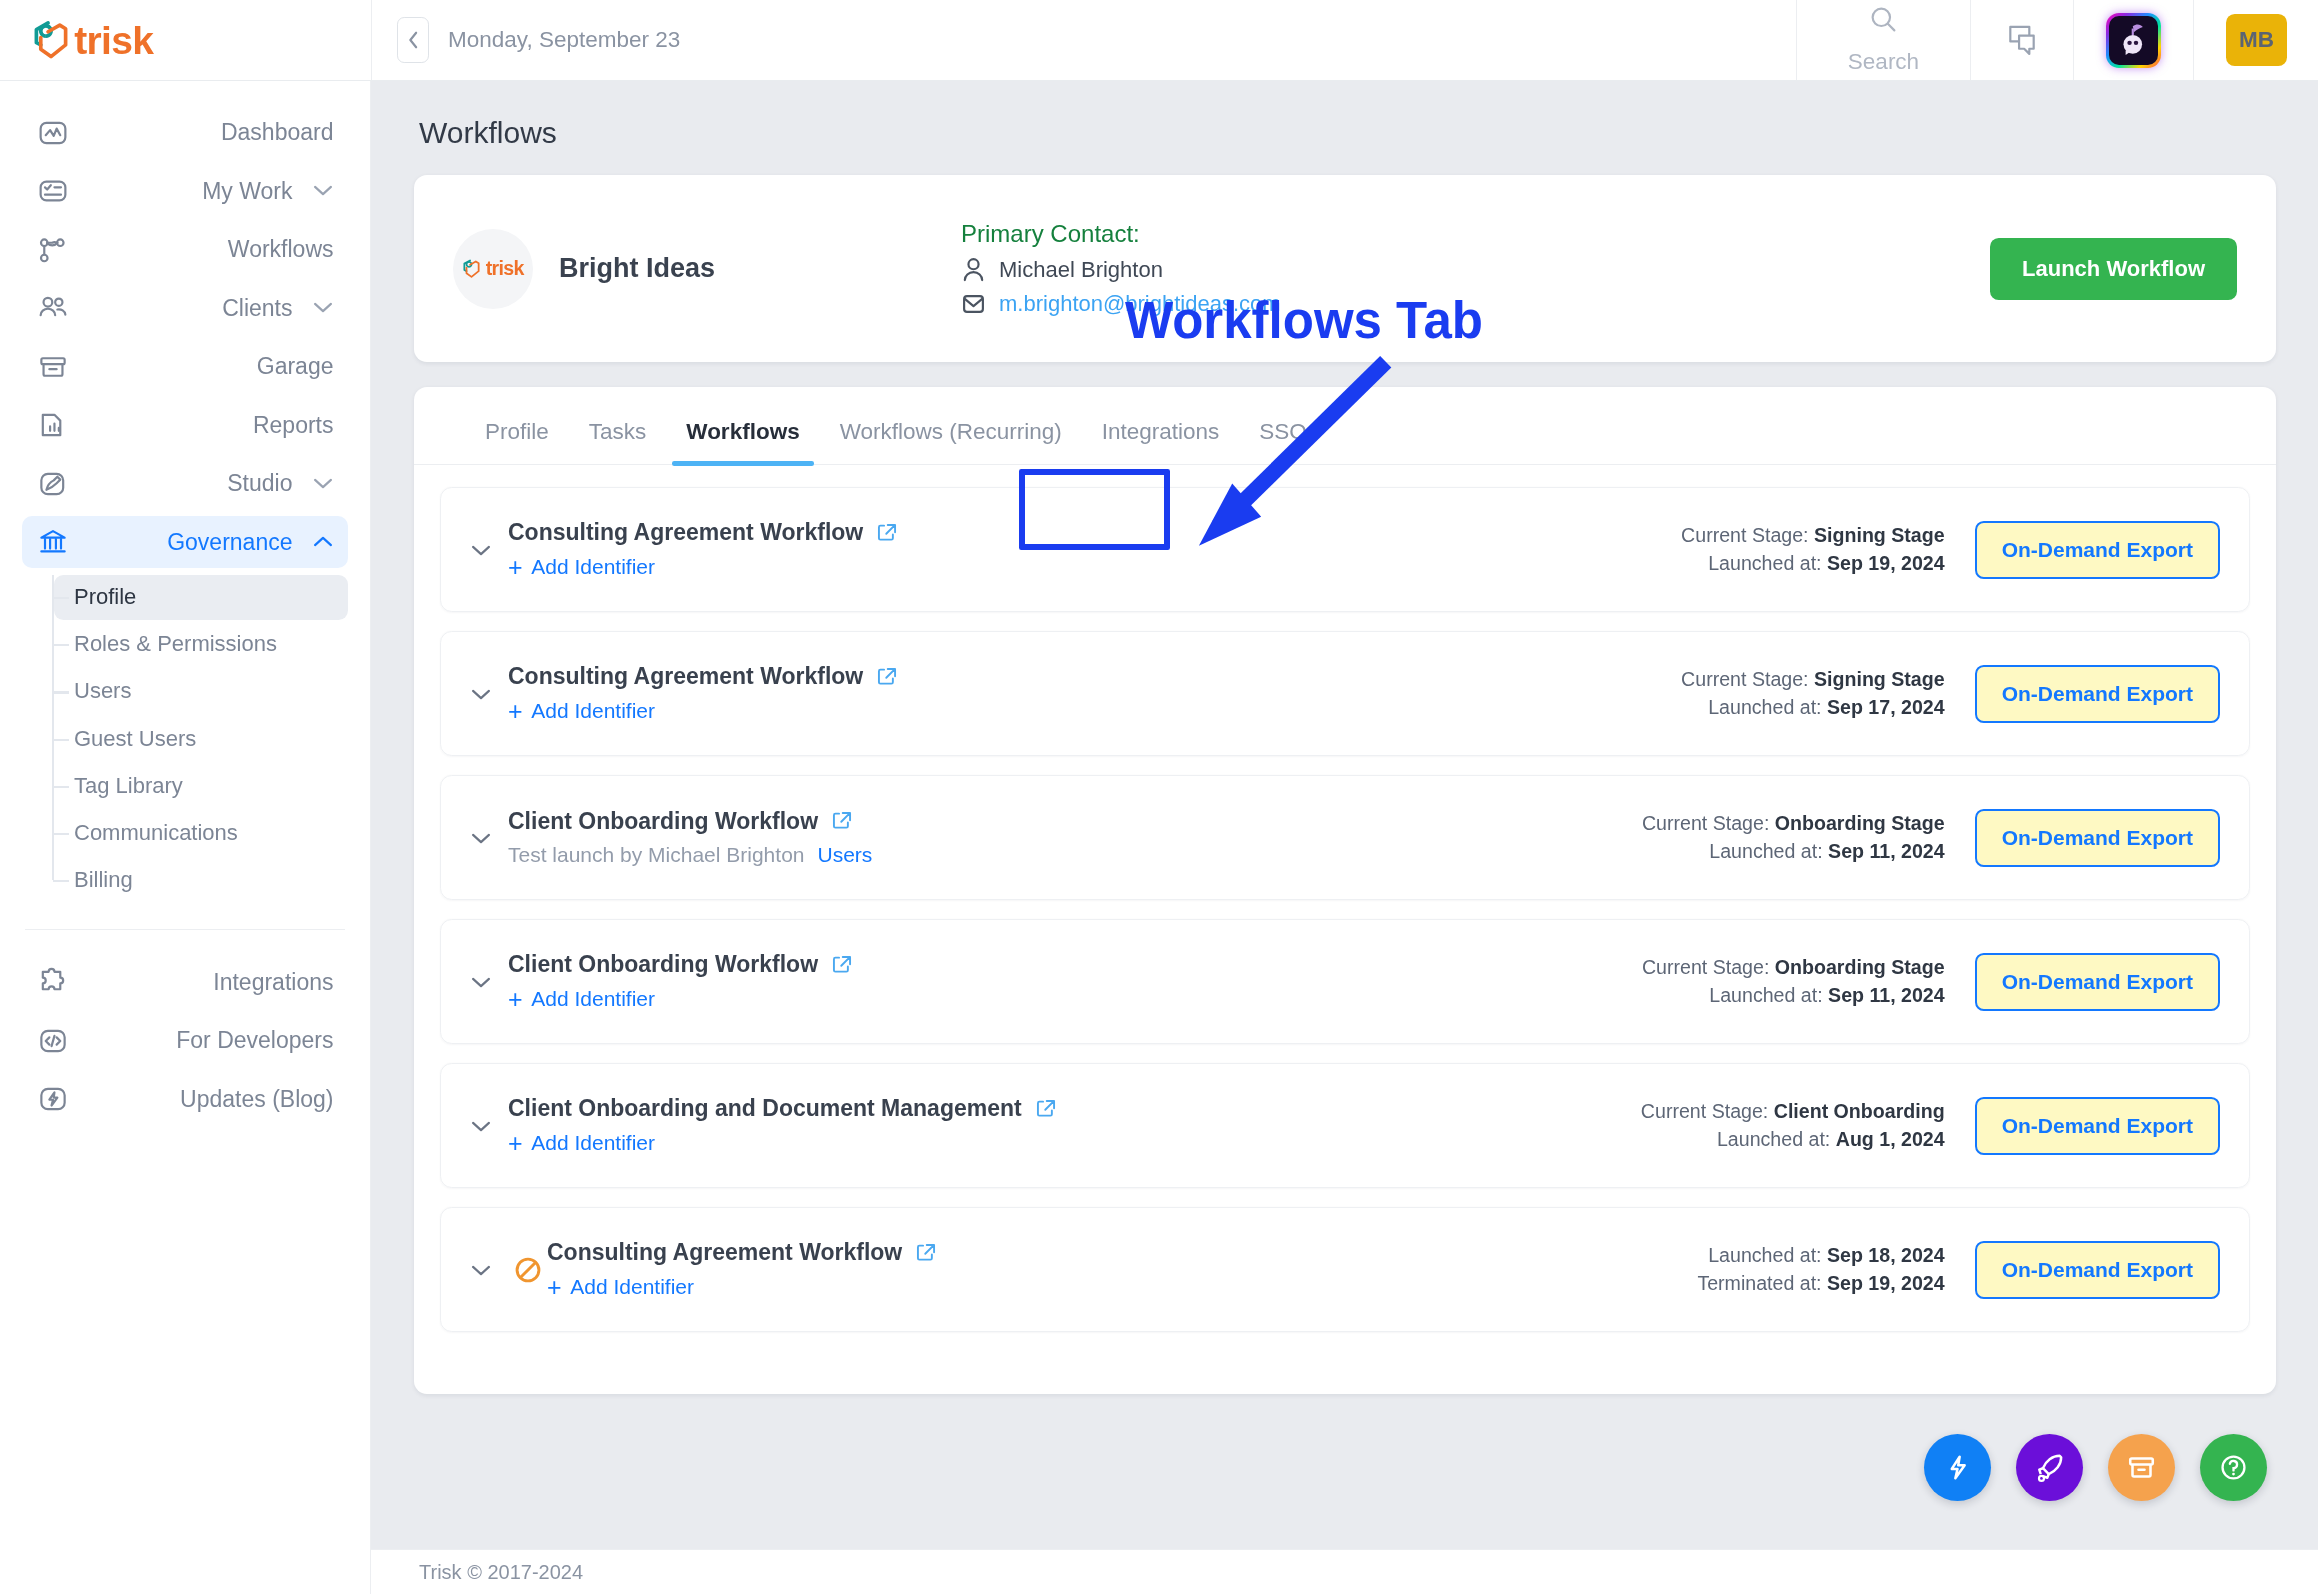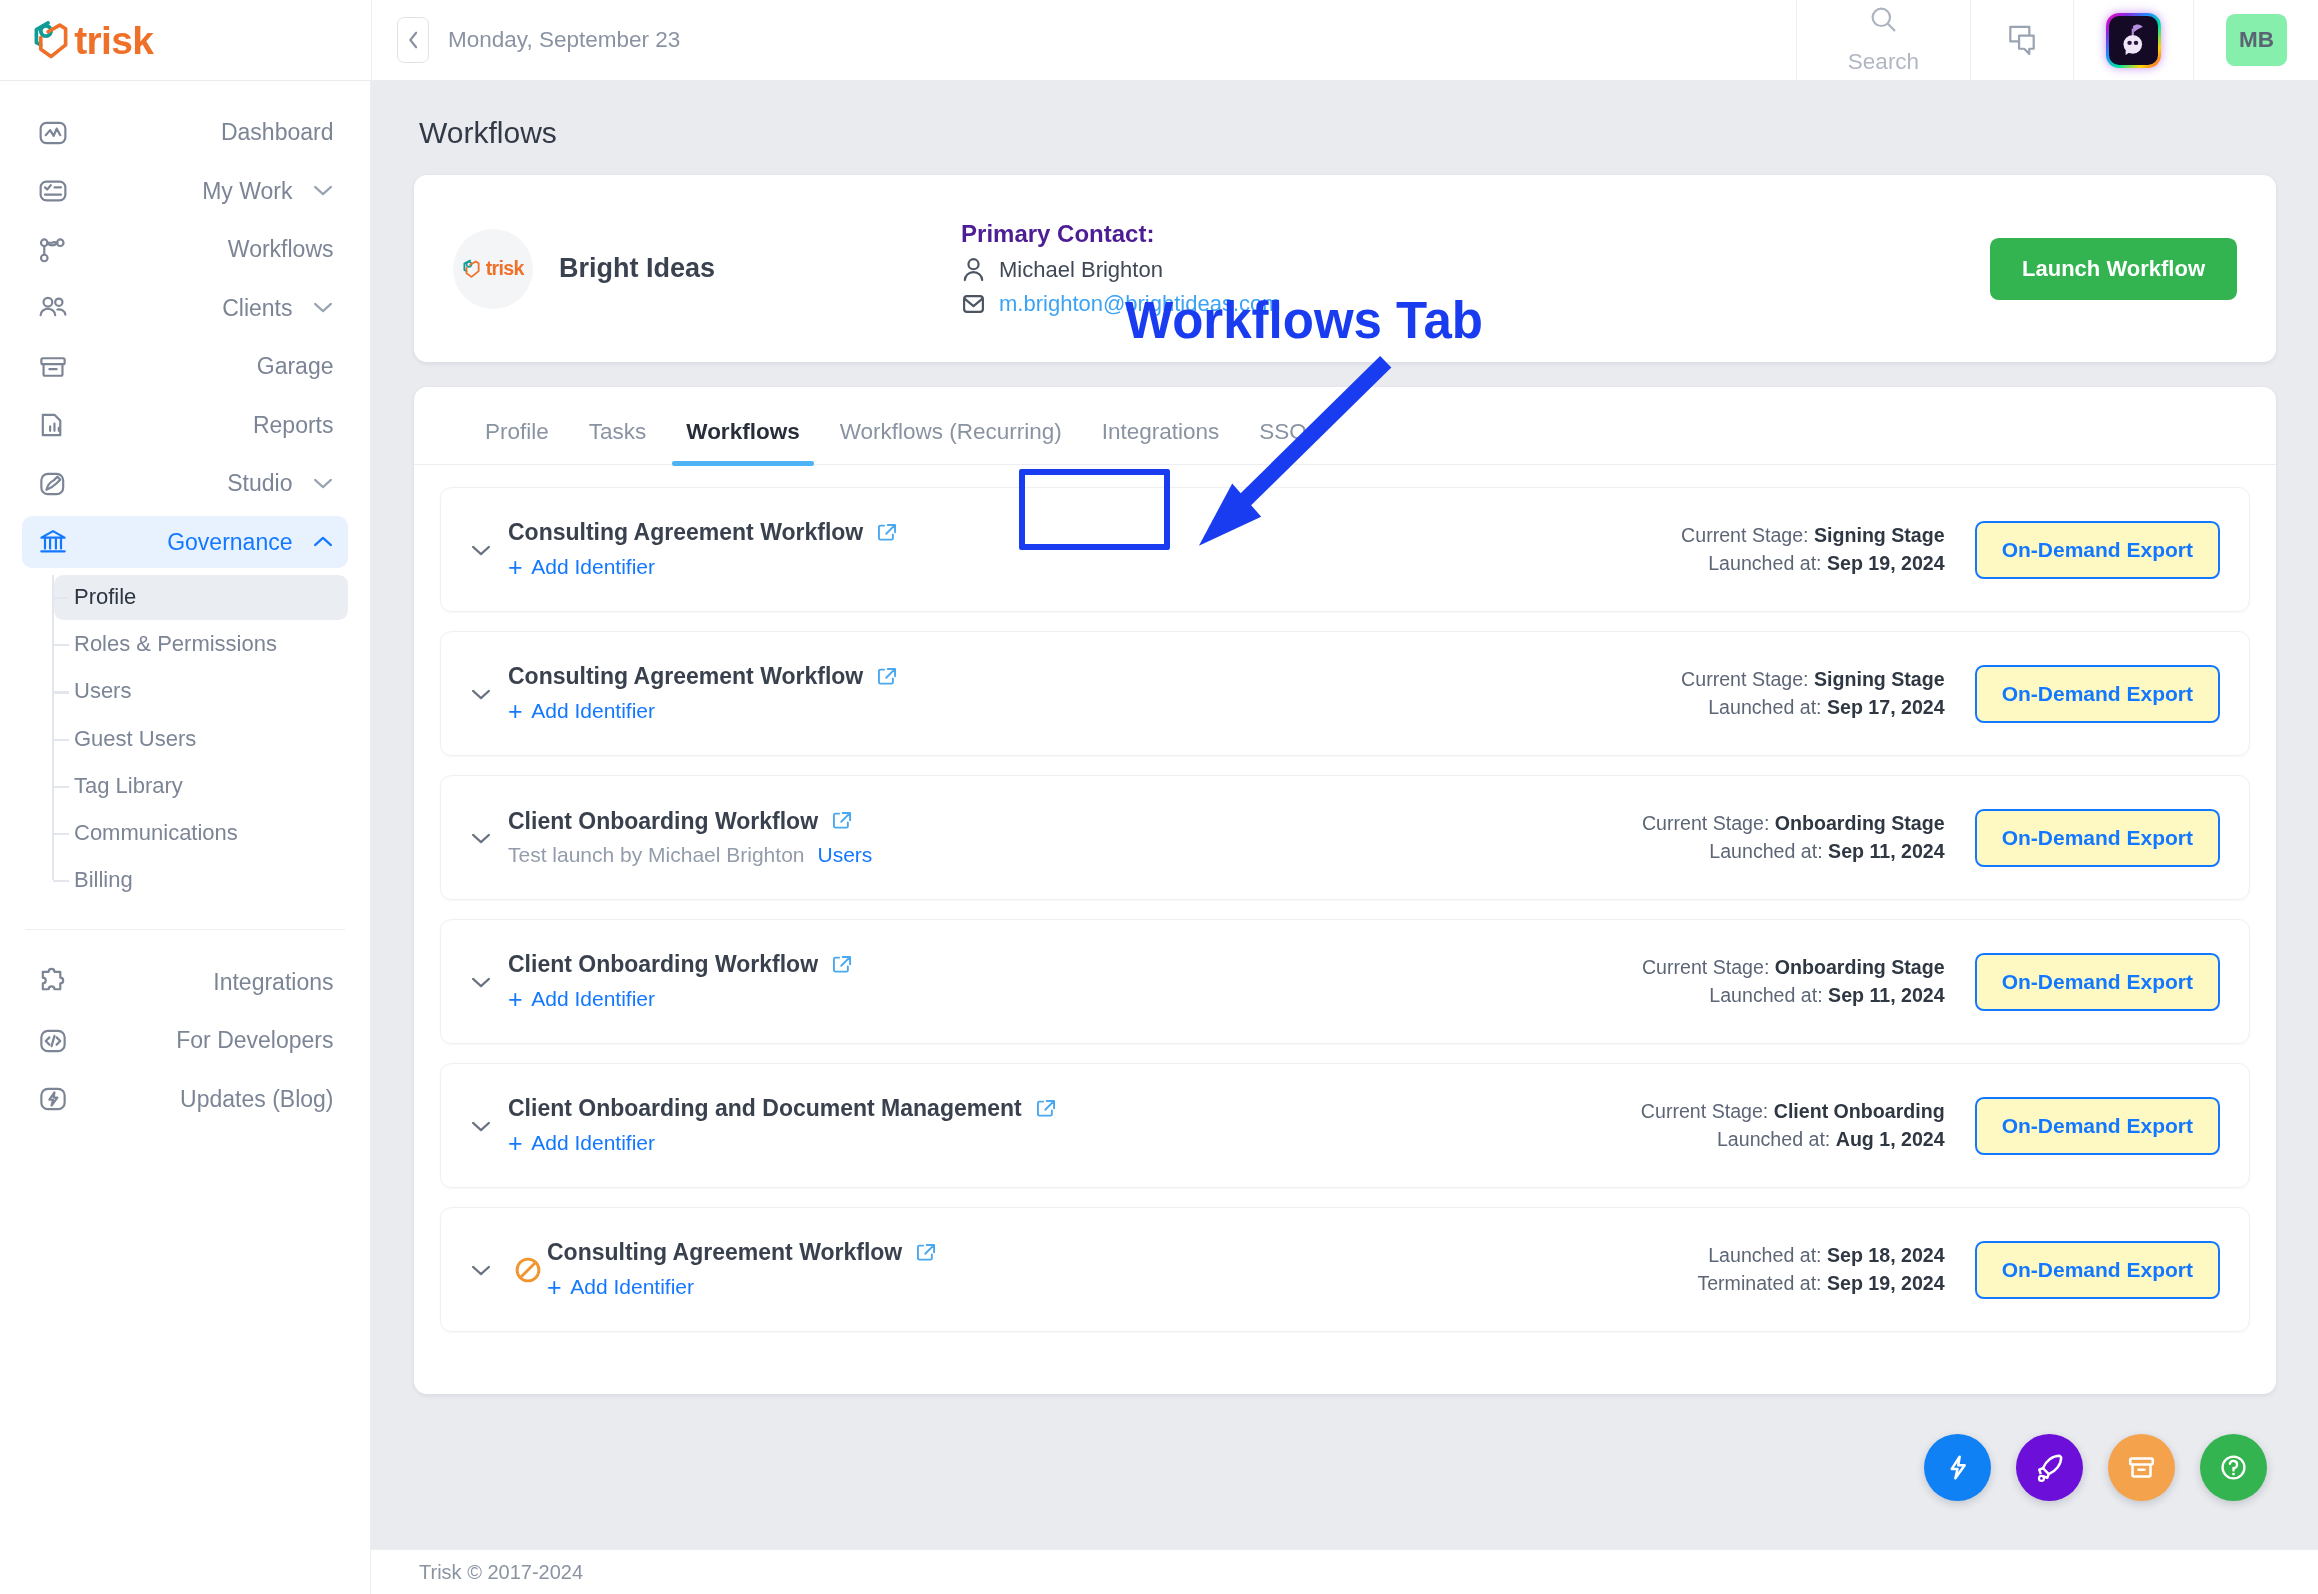--- a/index.html
+++ b/index.html
@@ -44,21 +44,21 @@
   .ai-avatar {
     width: 55px; height: 55px; border-radius: 13px;
     background:
       linear-gradient(#140a26,#140a26) padding-box,
       linear-gradient(135deg,#ff00b8,#8a2be2,#1e90ff,#00e5a0,#ffd500,#ff4d4d) border-box;
     border: 3.6px solid transparent;
     display:flex; align-items:center; justify-content:center;
     box-shadow: 0 0 10px rgba(150,60,230,.55);
   }
   .mb-badge {
-    width: 61px; height: 52px; border-radius: 8.7px; background: #86efac;
+    width: 61px; height: 52px; border-radius: 8.7px; background: #eab308;
     display: flex; align-items: center; justify-content: center;
     font-size: 22.5px; font-weight: 700; color: #5b6472;
   }
 
   
   .sidebar {
     position: absolute; top: 81px; left: 0; width: 371px; height: 1513px;
     background: #fff; border-right: 1.4px solid #eceef1;
     padding-top: 19px; z-index: 20;
   }
@@ -103,21 +103,21 @@
 
   
   .hdr-card { height: 187px; display: flex; align-items: center; padding: 0 39px; position: relative; }
   .client-avatar {
     width: 80px; height: 80px; border-radius: 50%; background: #f4f5f7;
     display: flex; align-items: center; justify-content: center; flex: 0 0 80px;
   }
   .client-avatar .brand-word { font-size: 19.6px; }
   .client-name { font-size: 27px; color: #3a424f; font-weight: 600; margin-left: 26px; }
   .contact-block { margin-left: 246px; }
-  .contact-head { font-size: 24px; color: #4c1d95; font-weight: 700; margin-bottom: 3px; }
+  .contact-head { font-size: 24px; color: #15803d; font-weight: 400; margin-bottom: 3px; }
   .contact-row { display: flex; align-items: center; gap: 13px; margin-top: 8.7px; }
   .contact-row .nm { font-size: 22px; color: #3f4855; }
   .contact-row .em { font-size: 22px; color: #3ba3f3; }
   .launch-btn {
     margin-left: auto; background: #34b450; color: #fff; font-size: 22px; font-weight: 700;
     border: none; border-radius: 8.7px; padding: 0 32px; height: 62px;
   }
 
   
   .anno-text {

